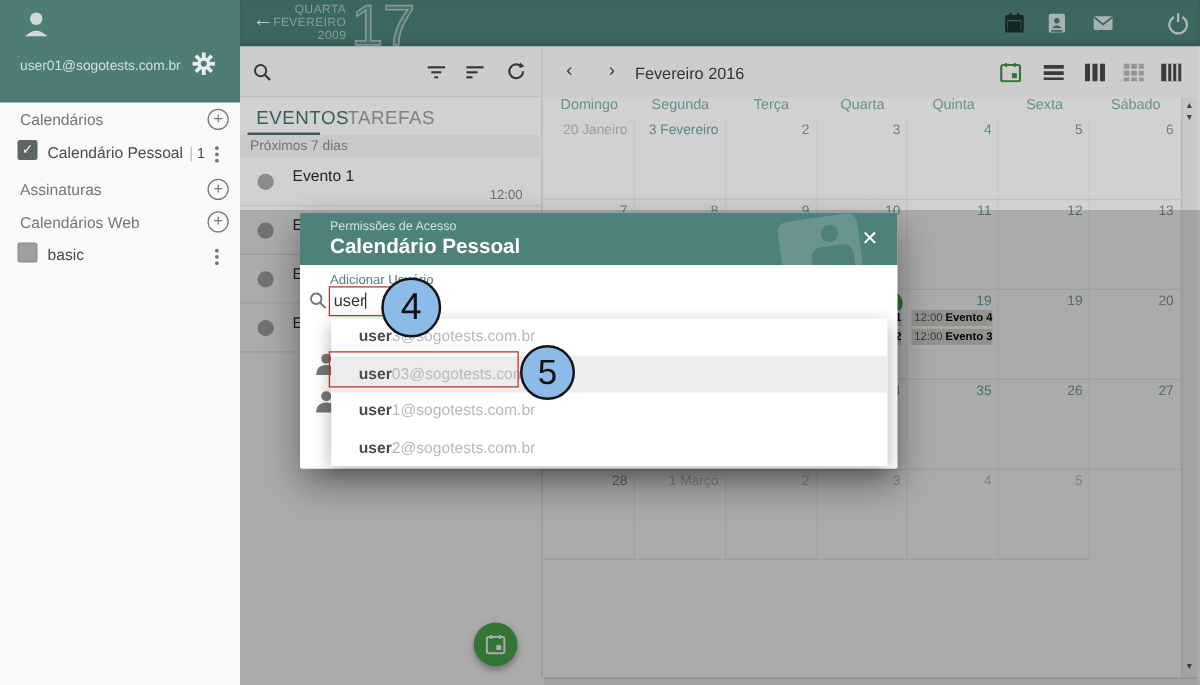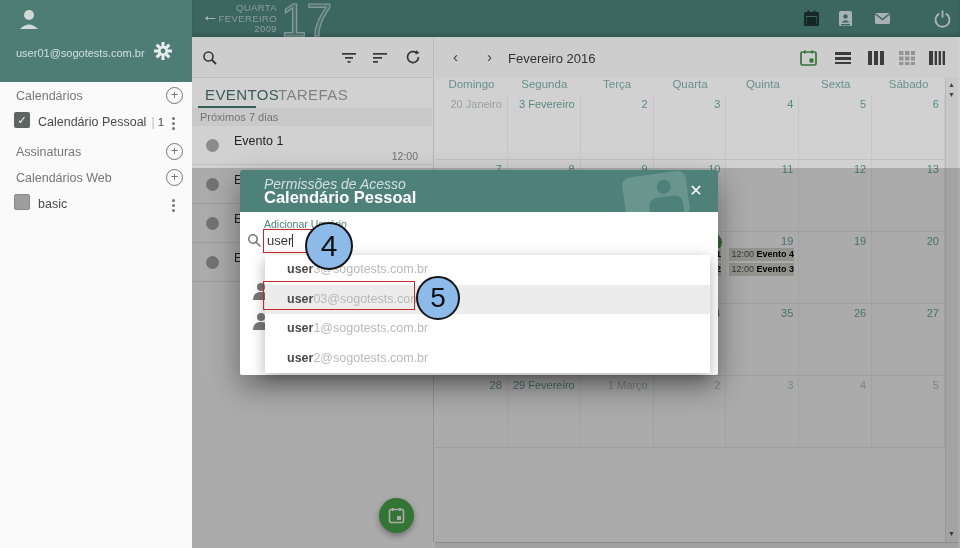--- a/index.html
+++ b/index.html
@@ -83,21 +83,21 @@
 
   
   .dimA { left:192px; top:0; width:768px; height:168px; background:rgba(0,0,0,.18); z-index:10; }
   .dimB { left:192px; top:168px; width:768px; height:380px; background:rgba(0,0,0,.33); z-index:10; }
 
   
   .modal { left:240px; top:170px; width:478px; height:205px; background:#fff; border-radius:2px;
     box-shadow:0 12px 30px rgba(0,0,0,.4); z-index:20; }
   .modal-header { position:absolute; left:0; top:0; width:478px; height:42px; background:#4e8179;
     border-radius:2px 2px 0 0; overflow:hidden; }
-  .modal-supertitle { position:absolute; left:24px; top:6px; font-size:14px; color:rgba(255,255,255,.75);font-style:italic; }
+  .modal-supertitle { position:absolute; left:24px; top:6px; font-size:10px; color:rgba(255,255,255,.75); }
   .modal-title { position:absolute; left:24px; top:18px; font-size:16.5px; font-weight:bold; color:#fff; }
   .watermark { position:absolute; right:30px; top:4px; width:64px; height:46px; background:rgba(255,255,255,.16);
     border-radius:8px; transform:rotate(-8deg); }
   .watermark .wm-head { position:absolute; left:34px; top:7px; width:14px; height:14px; border-radius:50%; background:#4e8179; }
   .watermark .wm-body { position:absolute; left:24px; top:24px; width:34px; height:18px; border-radius:8px 8px 0 0; background:#4e8179; }
   .modal-close { position:absolute; right:12px; top:11px; font-size:16px; color:#fff; width:20px; height:20px; text-align:center; }
   .add-user-label { position:absolute; left:24px; top:48px; font-size:10.5px; color:#4e8179; }
   .modal-search-icon { position:absolute; left:7px; top:63px; width:16px; height:16px; }
   .modal-input { position:absolute; left:27px; top:63px; font-size:13px; color:#333; }
   .caret { display:inline-block; width:1px; height:13px; background:#333; vertical-align:-2px; }
@@ -530,27 +530,20 @@
         </div>
 
         <div class="cell">
           <span class="daynum">28</span>
           <div class="chips">
             
             
           </div>
         </div>
 
-        <div class="cell">
-          <span class="daynum">29 Fevereiro</span>
-          <div class="chips">
-            
-            
-          </div>
-        </div>
 
         <div class="cell">
           <span class="daynum out">1 Março</span>
           <div class="chips">
             
             
           </div>
         </div>
 
         <div class="cell">

